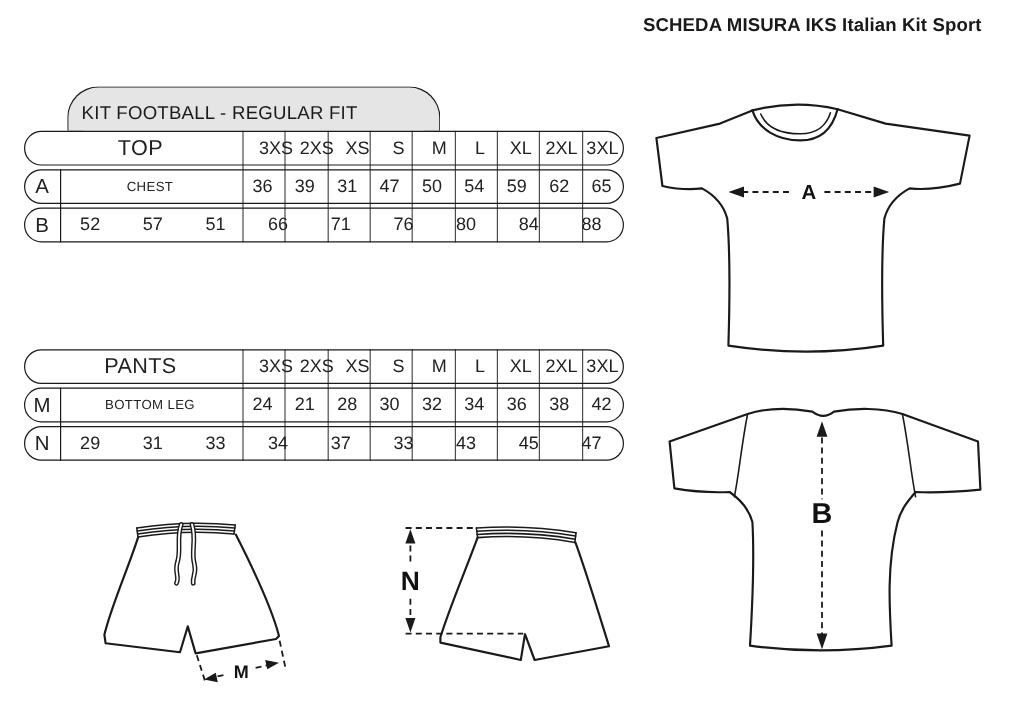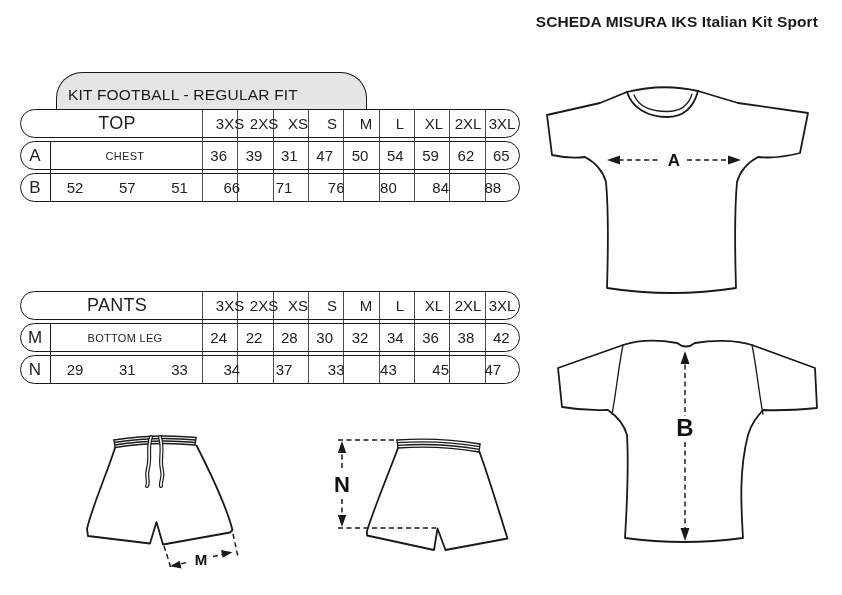--- a/index.html
+++ b/index.html
@@ -137,21 +137,21 @@
       <div class="cell size">L</div>
       <div class="cell size">XL</div>
       <div class="cell size">2XL</div>
       <div class="cell size">3XL</div>
     </div>
 
     <div class="trow r1">
       <div class="cell letter">M</div>
       <div class="cell rowlabel">BOTTOM LEG</div>
       <div class="cell val">24</div>
-      <div class="cell val">22</div>
+      <div class="cell val">21</div>
       <div class="cell val">28</div>
       <div class="cell val">30</div>
       <div class="cell val">32</div>
       <div class="cell val">34</div>
       <div class="cell val">36</div>
       <div class="cell val">38</div>
       <div class="cell val">42</div>
     </div>
 
     <div class="trow r2">

